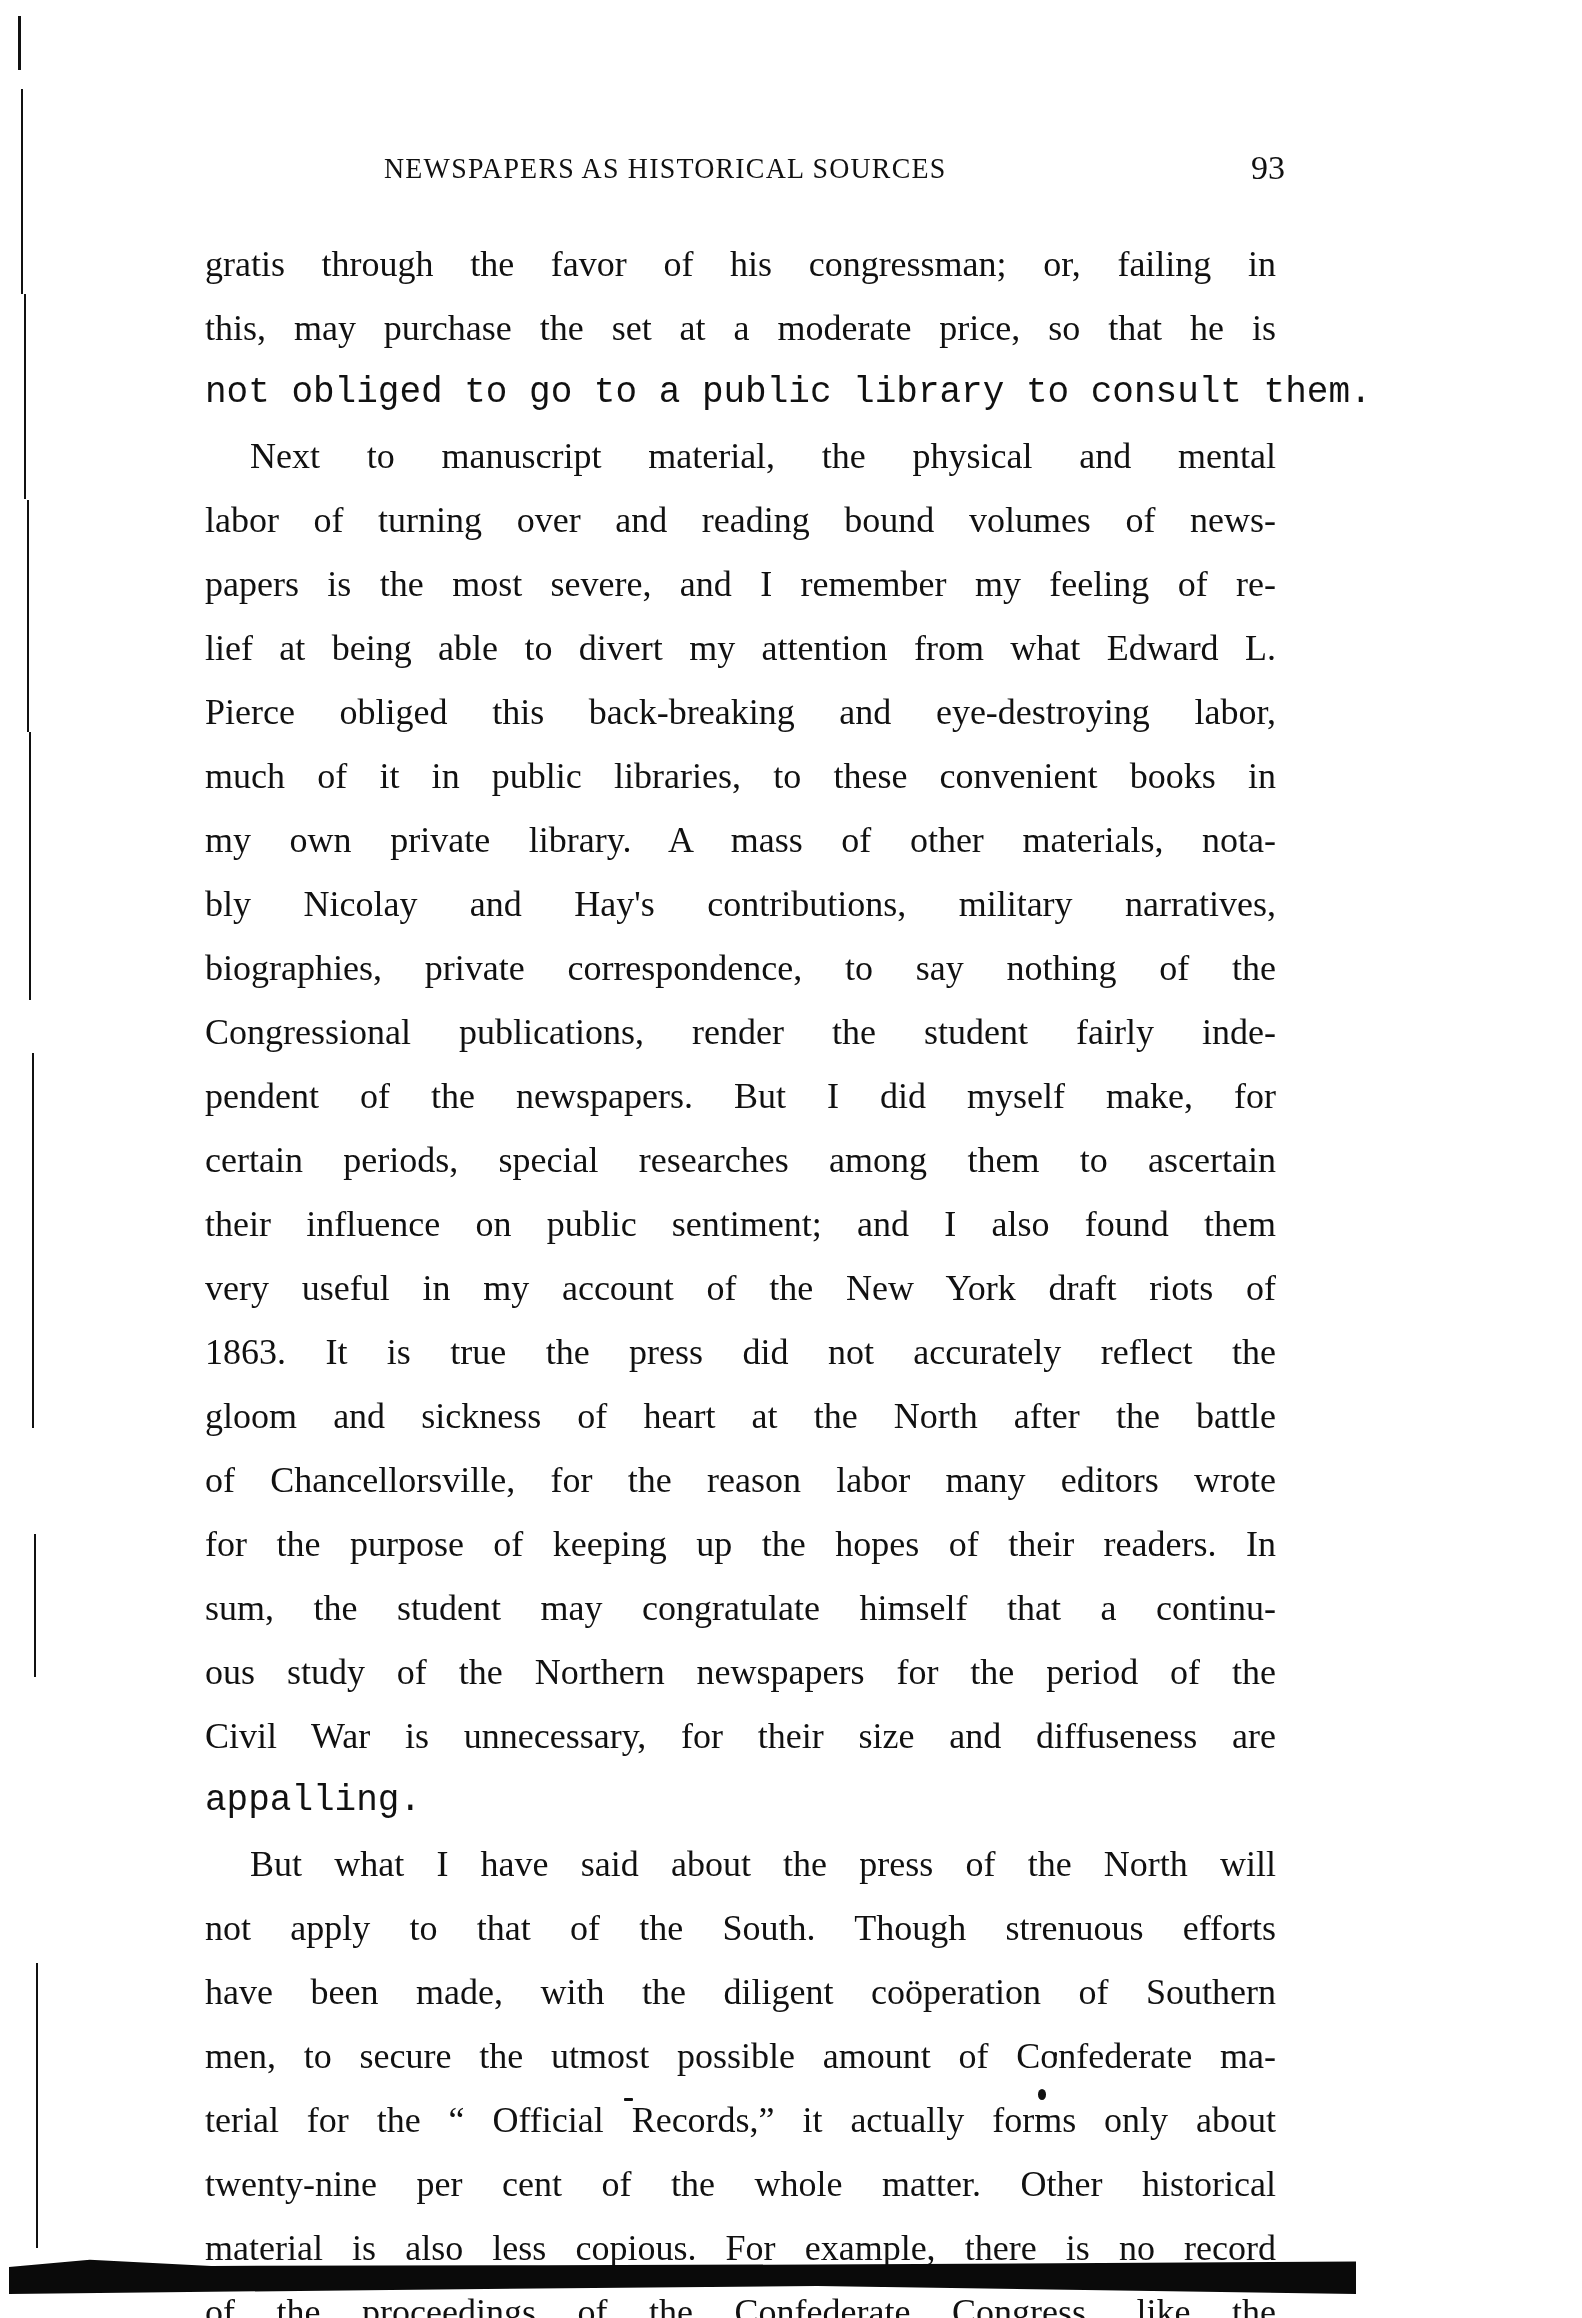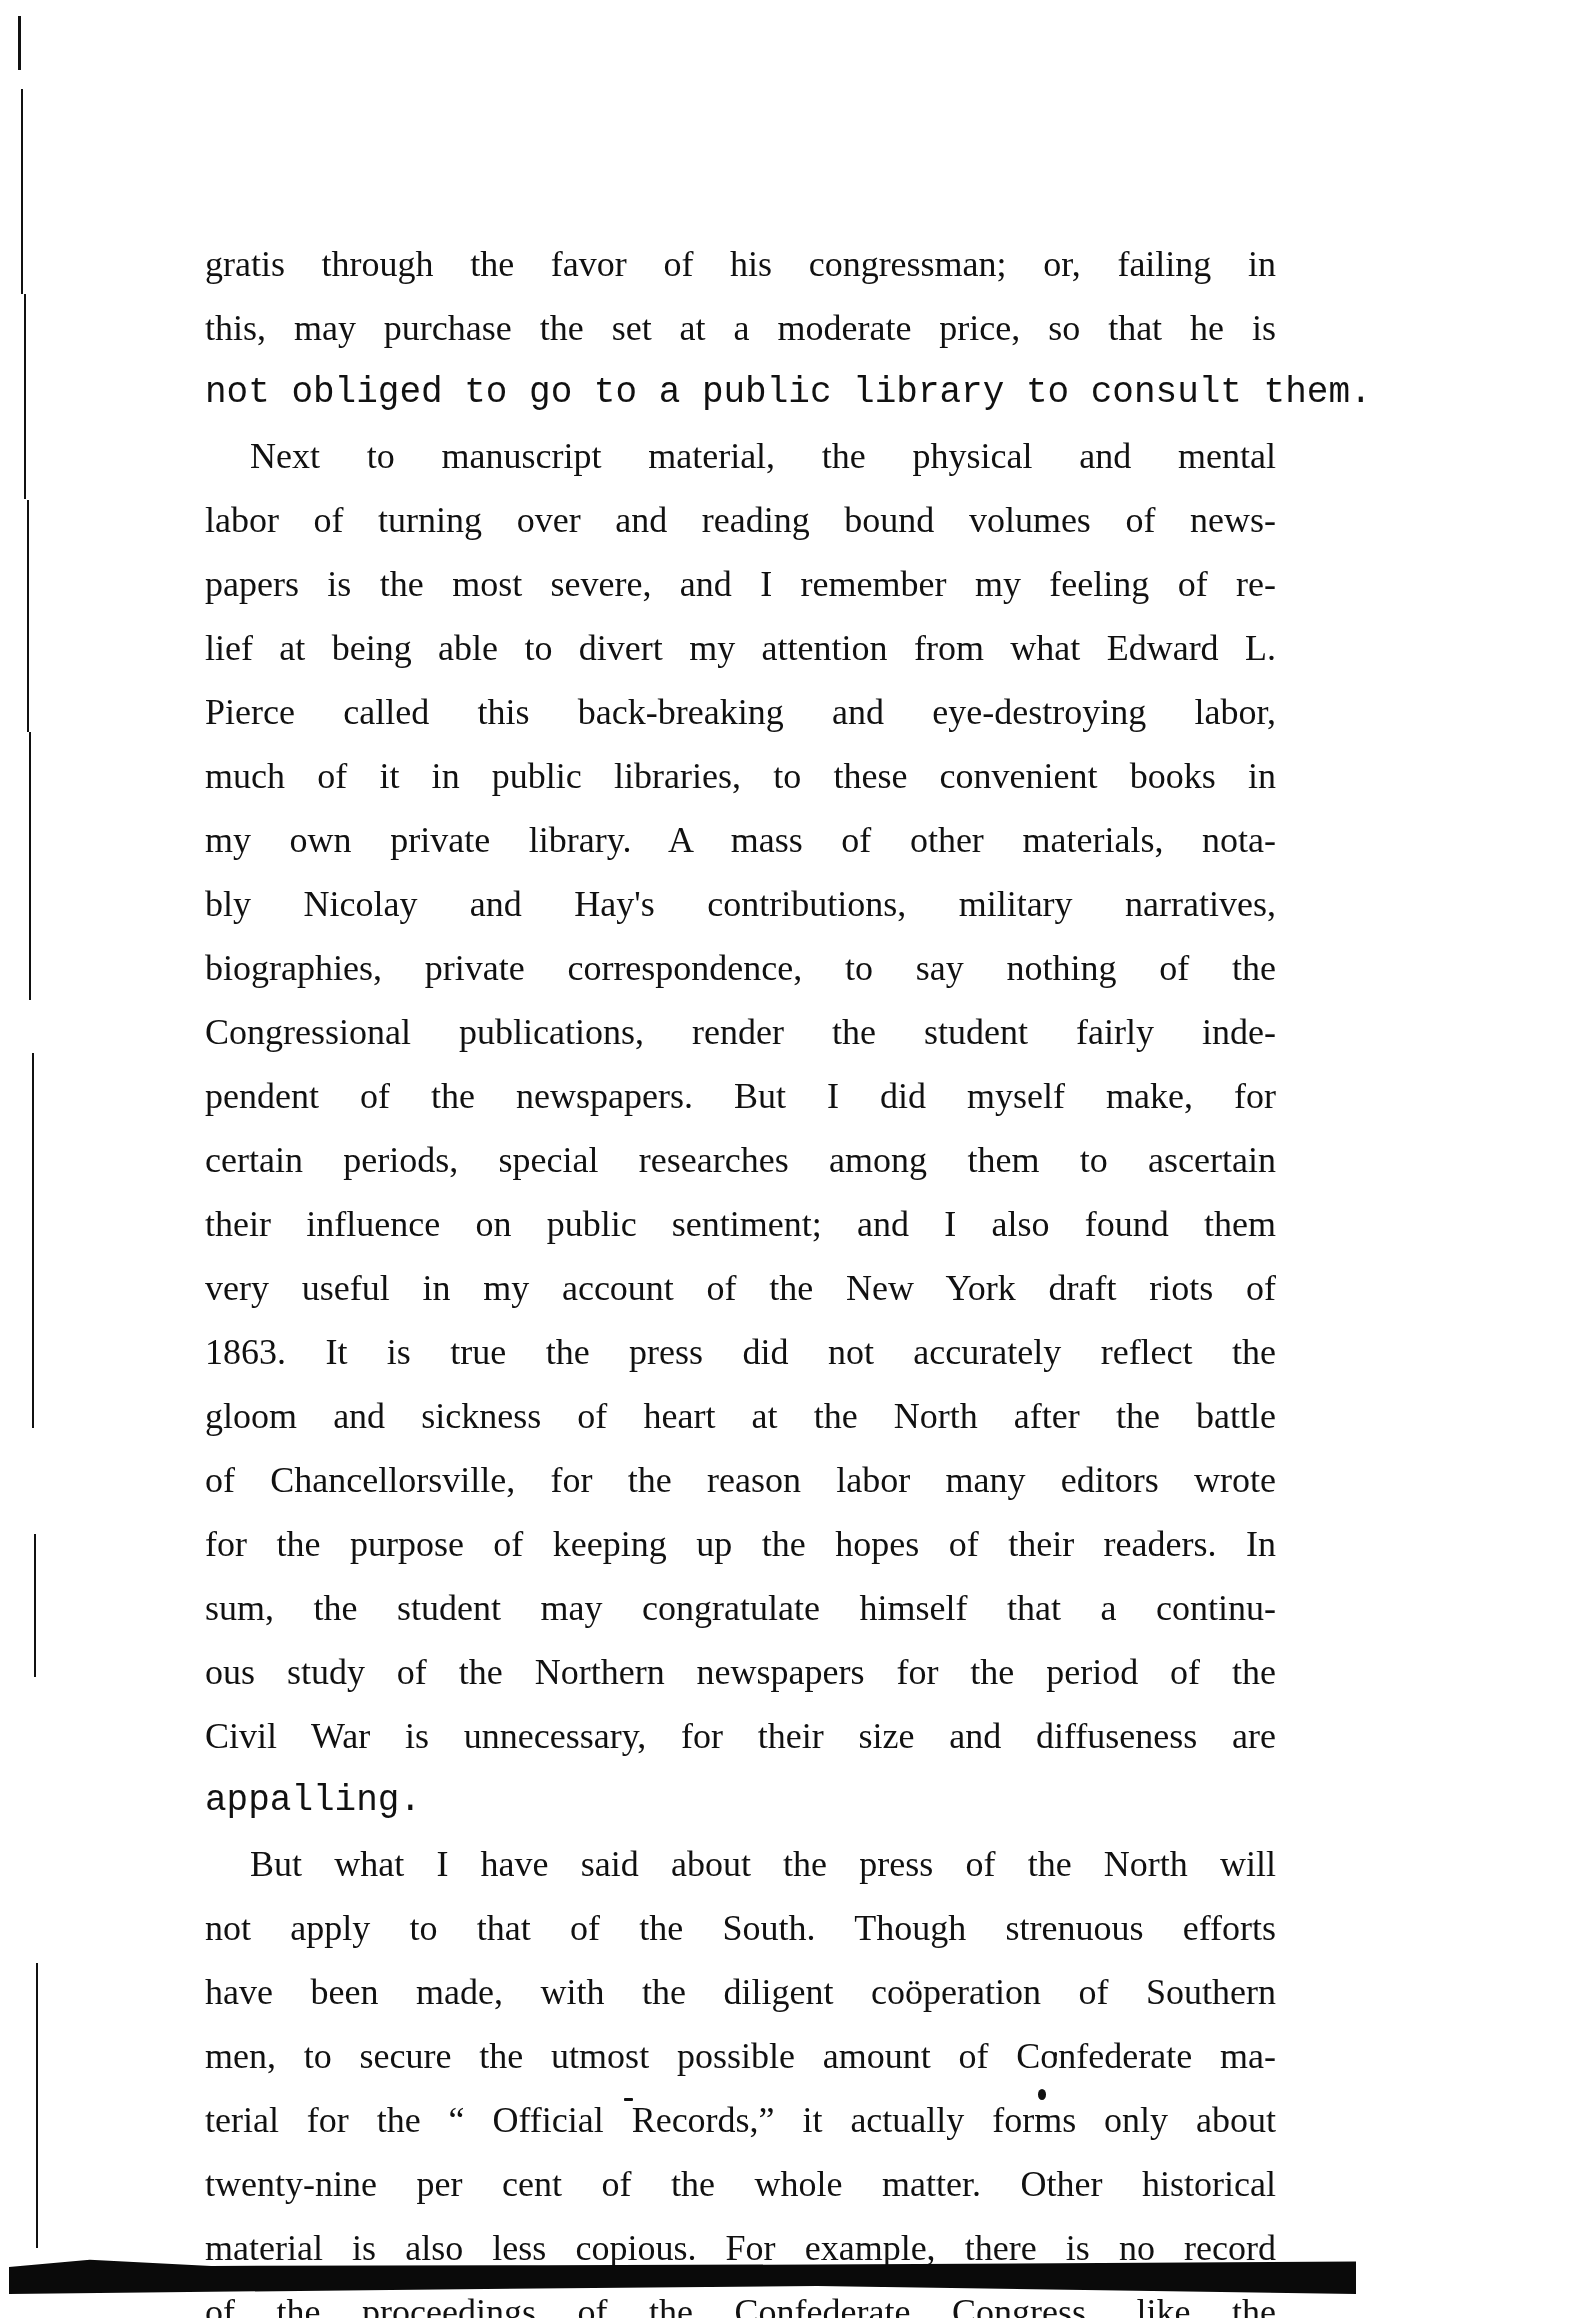--- a/index.html
+++ b/index.html
@@ -99,30 +99,34 @@
 
   <div class="margin-rule" style="left:18px; top:16px; height:54px;"></div>
   <div class="margin-rule" style="left:21.4px; top:89px; height:205px; width:1.8px;"></div>
   <div class="margin-rule" style="left:24px; top:294px; height:205px; width:1.8px;"></div>
   <div class="margin-rule" style="left:27px; top:500px; height:232px; width:1.8px;"></div>
   <div class="margin-rule" style="left:29px; top:732px; height:268px; width:1.8px;"></div>
   <div class="margin-rule" style="left:32px; top:1053px; height:375px; width:1.8px;"></div>
   <div class="margin-rule" style="left:34px; top:1534px; height:143px; width:1.8px;"></div>
   <div class="margin-rule" style="left:36px; top:1963px; height:285px; width:1.8px;"></div>
 
+  <div class="running-head">
+    <span class="running-title">NEWSPAPERS AS HISTORICAL SOURCES</span>
+    <span class="page-number">93</span>
+  </div>
 
   <div class="body-text" id="body-text">
       <span class="line">gratis through the favor of his congressman;  or, failing in</span>
       <span class="line">this, may purchase the set at a moderate price, so that he is</span>
       <span class="line last">not obliged to go to a public library to consult them.</span>
       <span class="line indent">Next to manuscript material, the physical and mental</span>
       <span class="line">labor of turning over and reading bound volumes of news-</span>
       <span class="line">papers is the most severe, and I remember my feeling of re-</span>
       <span class="line">lief at being able to divert my attention from what Edward L.</span>
-      <span class="line">Pierce called this back-breaking and eye-destroying labor,</span>
+      <span class="line">Pierce obliged this back-breaking and eye-destroying labor,</span>
       <span class="line">much of it in public libraries, to these convenient books in</span>
       <span class="line">my own private library.  A mass of other materials, nota-</span>
       <span class="line">bly Nicolay and Hay's contributions, military narratives,</span>
       <span class="line">biographies, private correspondence, to say nothing of the</span>
       <span class="line">Congressional publications, render the student fairly inde-</span>
       <span class="line">pendent of the newspapers.  But I did myself make, for</span>
       <span class="line">certain periods, special researches among them to ascertain</span>
       <span class="line">their influence on public sentiment;  and I also found them</span>
       <span class="line">very useful in my account of the New York draft riots of</span>
       <span class="line">1863.  It is true the press did not accurately reflect the</span>

